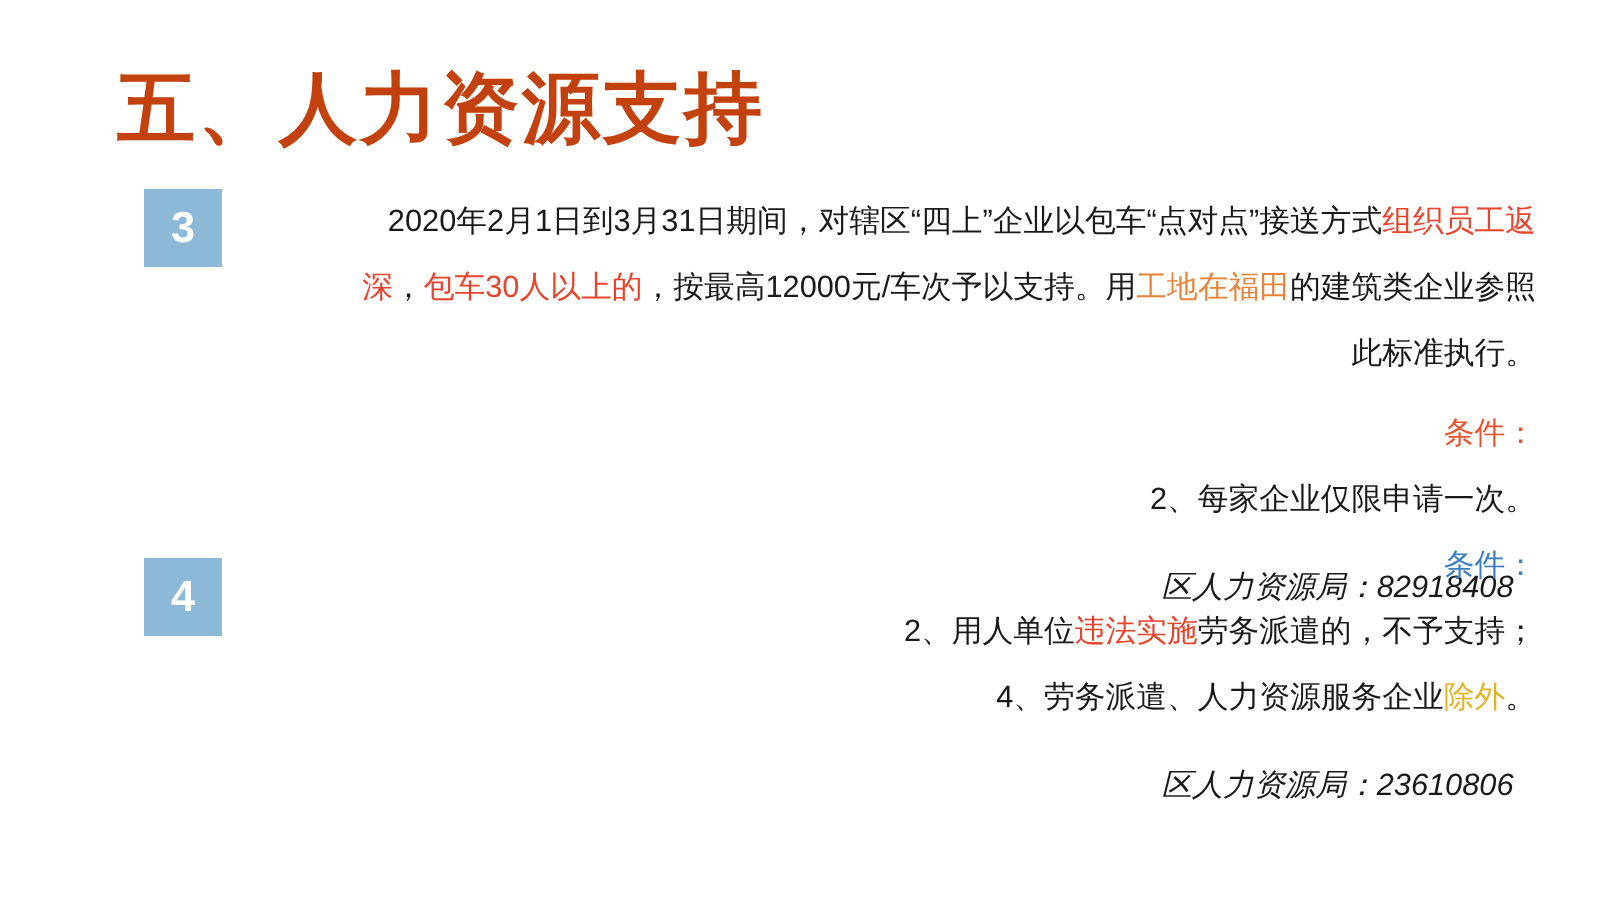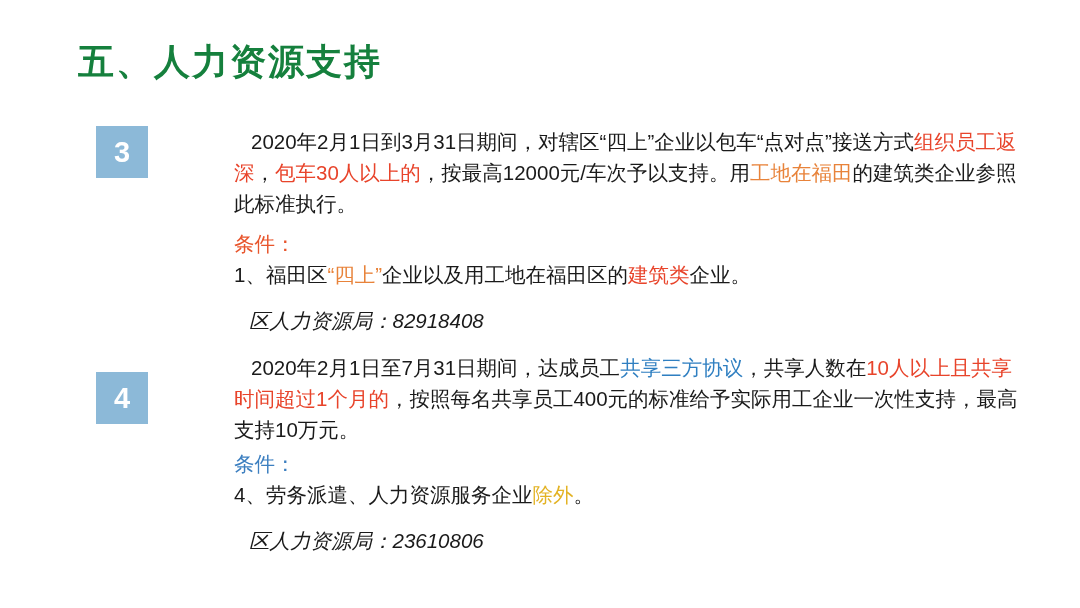--- a/index.html
+++ b/index.html
@@ -17,23 +17,23 @@
   .slide {
     position: relative;
     width: 1080px;
     height: 608px;
     box-sizing: border-box;
   }
   .title {
     position: absolute;
     left: 78px;
     top: 38px;
-    font-size: 36px;
+    font-size: 52px;
     font-weight: bold;
-    color: #15803d;
+    color: #c2410c;
     letter-spacing: 2px;
     white-space: nowrap;
   }
 
   .block {
     position: absolute;
     left: 96px;
   }
   .block-3 { top: 126px; }
   .block-4 { top: 352px; }
@@ -53,23 +53,23 @@
     box-sizing: border-box;
   }
   .badge-3 { top: 0px; }
   .badge-4 { top: 20px; }
 
   .body-text {
     position: absolute;
     left: 138px;
     width: 790px;
     font-size: 20.5px;
-    line-height: 31px;
+    line-height: 44px;
     color: #1a1a1a;
-    text-align: left;
+    text-align: right;
   }
   .para {
     margin: 0;
     text-indent: 0;
   }
   .para.indent {
     text-indent: 17px;
   }
   .cond-label {
     color: #e8552c;
@@ -96,36 +96,36 @@
   <div class="title">五、人力资源支持</div>
 
   <div class="block block-3">
     <div class="num-badge badge-3">3</div>
     <div class="body-text" style="top:0px;">
 
       <p class="para indent"><span>2020年2月1日到3月31日期间，对辖区“四上”企业以包车“点对点”接送方式</span><span class="r">组织员工返深</span><span>，</span><span class="r">包车30人以上的</span><span>，按最高12000元/车次予以支持。用</span><span class="o">工地在福田</span><span>的建筑类企业参照此标准执行。</span></p>
 
       <p class="cond-label">条件：</p>
 
-      <p class="list-line"><span>1、福田区</span><span class="o">“四上”</span><span>企业以及用工地在福田区的</span><span class="r">建筑类</span><span>企业。</span></p>
 
+      <p class="list-line"><span>2、每家企业仅限申请一次。</span></p>
 
       <p class="phone-line">区人力资源局：82918408</p>
     </div>
   </div>
 
   <div class="block block-4">
     <div class="num-badge badge-4">4</div>
     <div class="body-text" style="top:0px;">
 
-      <p class="para indent"><span>2020年2月1日至7月31日期间，达成员工</span><span class="b">共享三方协议</span><span>，共享人数在</span><span class="r">10人以上且共享时间超过1个月的</span><span>，按照每名共享员工400元的标准给予实际用工企业一次性支持，最高支持10万元。</span></p>
 
       <p class="cond-label-4">条件：</p>
 
 
+      <p class="list-line"><span>2、用人单位</span><span class="r">违法实施</span><span>劳务派遣的，不予支持；</span></p>
 
       <p class="list-line"><span>4、劳务派遣、人力资源服务企业</span><span class="y">除外</span><span>。</span></p>
 
       <p class="phone-line">区人力资源局：23610806</p>
     </div>
   </div>
 
 </div>
 
 </body></html>

